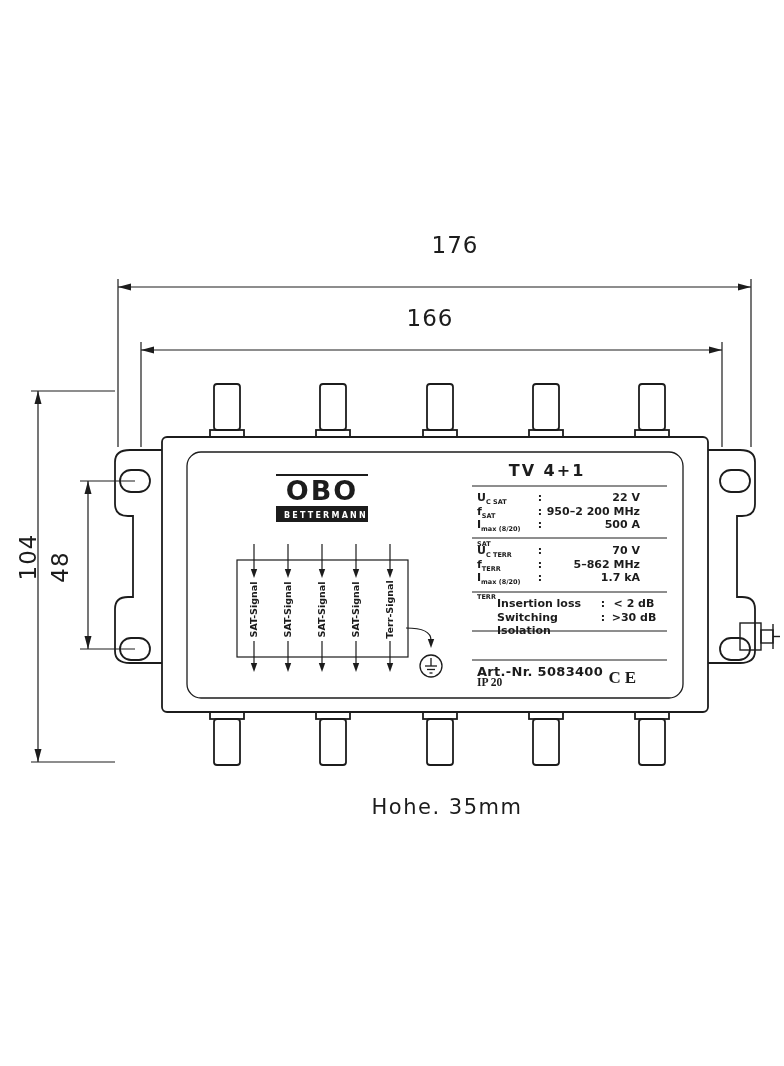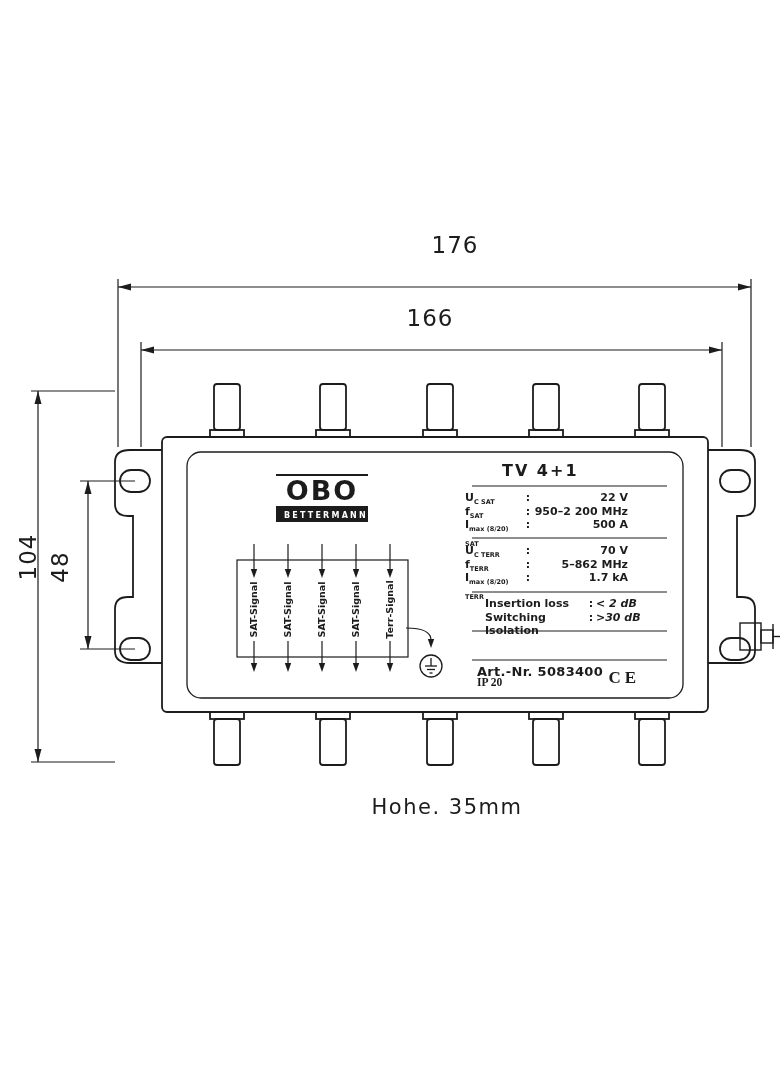--- a/index.html
+++ b/index.html
@@ -11,28 +11,28 @@
   .rot{transform:rotate(-90deg);transform-origin:center;}
   .note{font-size:21px;letter-spacing:1.5px;text-align:center;}
   .model{font-size:16px;font-weight:700;letter-spacing:2px;}
   
   .obo-logo{position:absolute;left:276px;top:474px;width:92px;text-align:center;}
   .obo-rule{height:2px;background:#1c1c1c;}
   .obo-text{font-size:27px;font-weight:900;letter-spacing:2px;line-height:1.05;margin:1px 0;}
   .obo-bar{background:#1c1c1c;color:#fff;font-size:8px;font-weight:700;
            letter-spacing:2.2px;padding:3px 8px 2px;}
   
-  .spec-group{position:absolute;left:465px;width:163px;}
+  .spec-group{position:absolute;left:477px;width:163px;}
   .spec-row,.loss-row{display:flex;align-items:baseline;height:13.5px;
                       font-size:11px;font-weight:600;}
   .spec-row .lbl,.loss-row .lbl{flex:1;}
   .spec-row sub{font-size:6.5px;}
   .colon{width:10px;text-align:center;}
   .spec-row .val{width:95px;text-align:right;}
-  .loss-row .val{width:52px;text-align:left;font-style:italic;}
+  .loss-row .val{width:52px;text-align:center;}
   .ip-row{position:absolute;left:477px;top:666px;width:163px;display:flex;
           justify-content:space-between;align-items:flex-end;height:22px;font-family:Liberation Serif, serif;}
   .ip{font-size:11.5px;font-weight:600;}
   .ce{font-size:17px;font-weight:700;letter-spacing:4px;}
   .art{font-size:13px;font-weight:700;letter-spacing:0.3px;}
   
   .sig{position:absolute;top:603px;width:64px;height:13px;text-align:center;
        font-size:9.5px;font-weight:600;transform:rotate(-90deg);
        transform-origin:center;white-space:nowrap;}
 </style>
@@ -171,21 +171,21 @@
 <div class="t dim rot" style="left:30px;top:554px;width:60px;">48</div>
 <div class="t note" style="left:362px;top:795px;width:170px;">Hohe. 35mm</div>
 
 <div class="obo-logo">
   <div class="obo-rule"></div>
   <div class="obo-text">OBO</div>
   <div class="obo-rule"></div>
   <div class="obo-bar">BETTERMANN</div>
 </div>
 
-<div class="t model" style="left:502px;top:461px;width:90px;">TV 4+1</div>
+<div class="t model" style="left:502px;top:461px;width:90px;text-align:center;">TV 4+1</div>
 
 <div class="spec-group" style="top:491px;">
   <div class="spec-row">
     <span class="lbl"><span>U</span><sub>C SAT</sub></span>
     <span class="colon">:</span>
     <span class="val">22 V</span>
   </div>
   <div class="spec-row">
     <span class="lbl"><span>f</span><sub>SAT</sub></span>
     <span class="colon">:</span>

